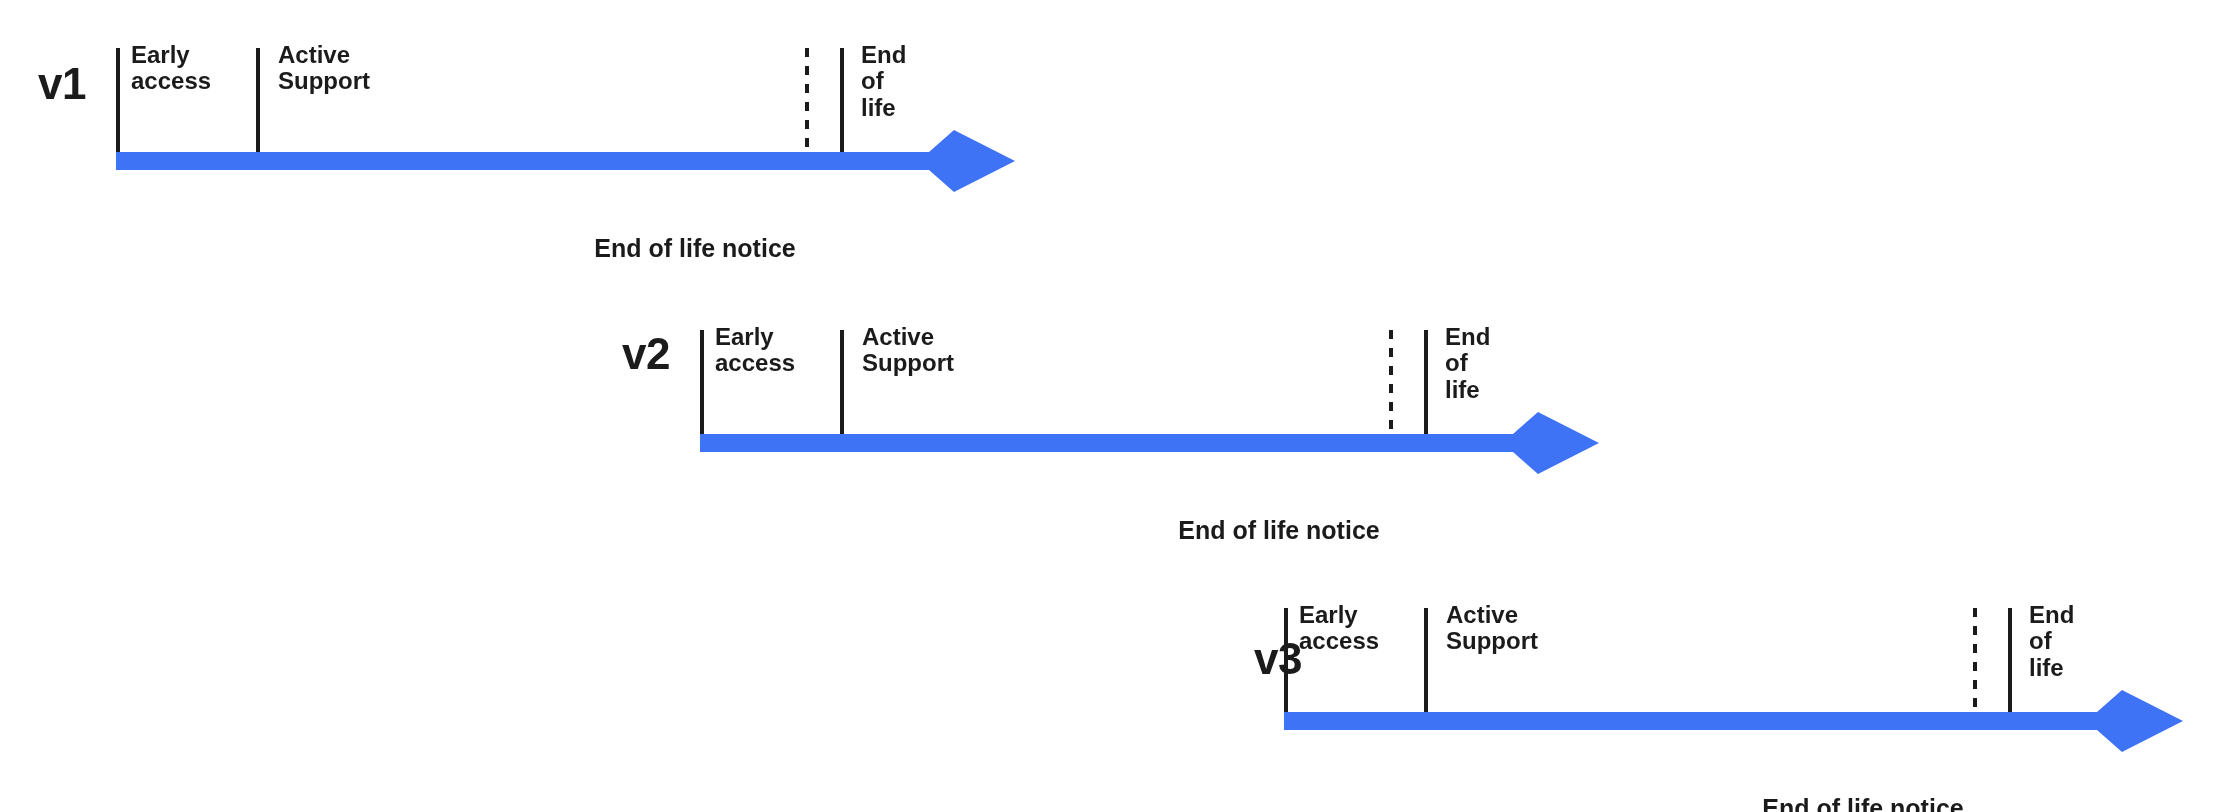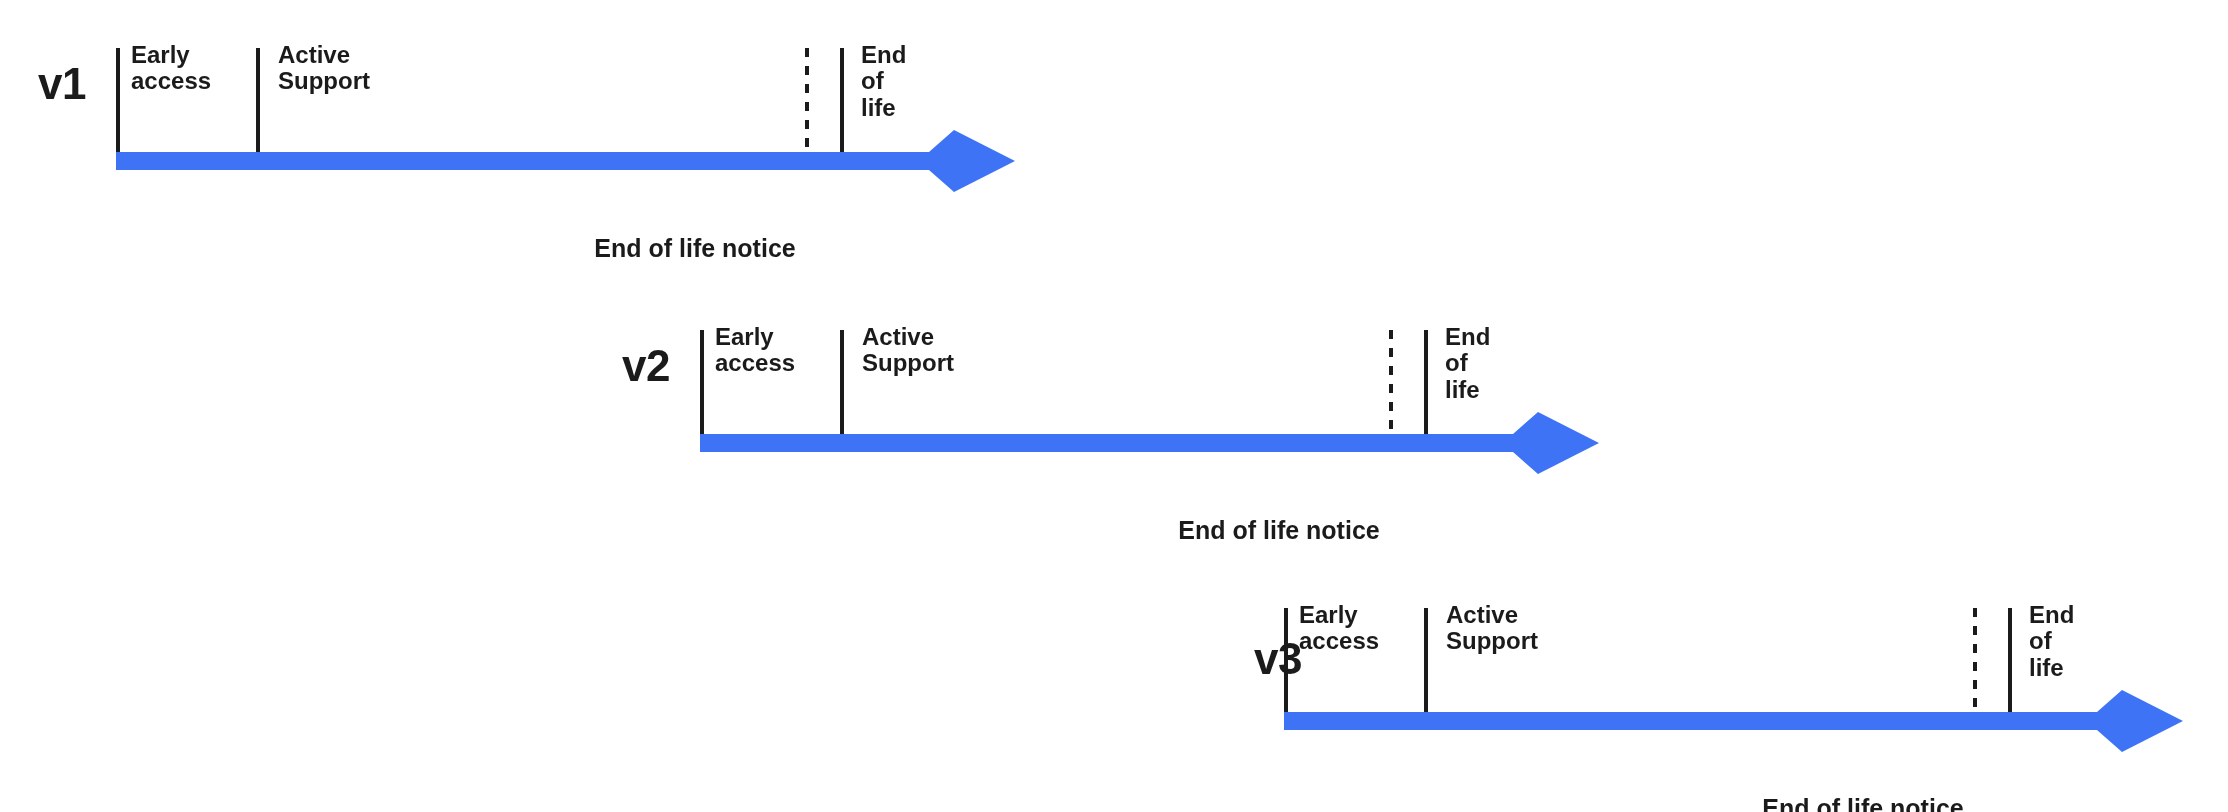--- a/index.html
+++ b/index.html
@@ -111,21 +111,21 @@
     <svg class="arrow-svg" style="left:116px; top:130px;" width="910" height="62" viewBox="0 0 910 62">
       <rect x="0" y="22" width="862" height="18" fill="#3f73f5"></rect>
       <polygon points="838,0 899,31 838,62 813,40 841,31 813,22" fill="#3f73f5"></polygon>
     </svg>
 
     <div class="notice-label" style="left:495px; top:187px; width:400px;">End of life notice</div>
   </div>
 
   <div class="timeline-row">
 
-    <div class="version-label" style="left:594px; top:344px; width:76px;">v2</div>
+    <div class="version-label" style="left:594px; top:332px; width:76px;">v2</div>
 
     <div class="tick" style="left:700px; top:330px; height:105px;"></div>
     <div class="tick" style="left:840px; top:330px; height:105px;"></div>
     <div class="tick dashed" style="left:1389px; top:330px; height:105px;"></div>
     <div class="tick" style="left:1424px; top:330px; height:105px;"></div>
 
     <div class="phase-label" style="left:715px; top:324px;">Early
 access</div>
     <div class="phase-label" style="left:862px; top:324px;">Active Support</div>
     <div class="phase-label" style="left:1445px; top:324px;">End of life</div>

